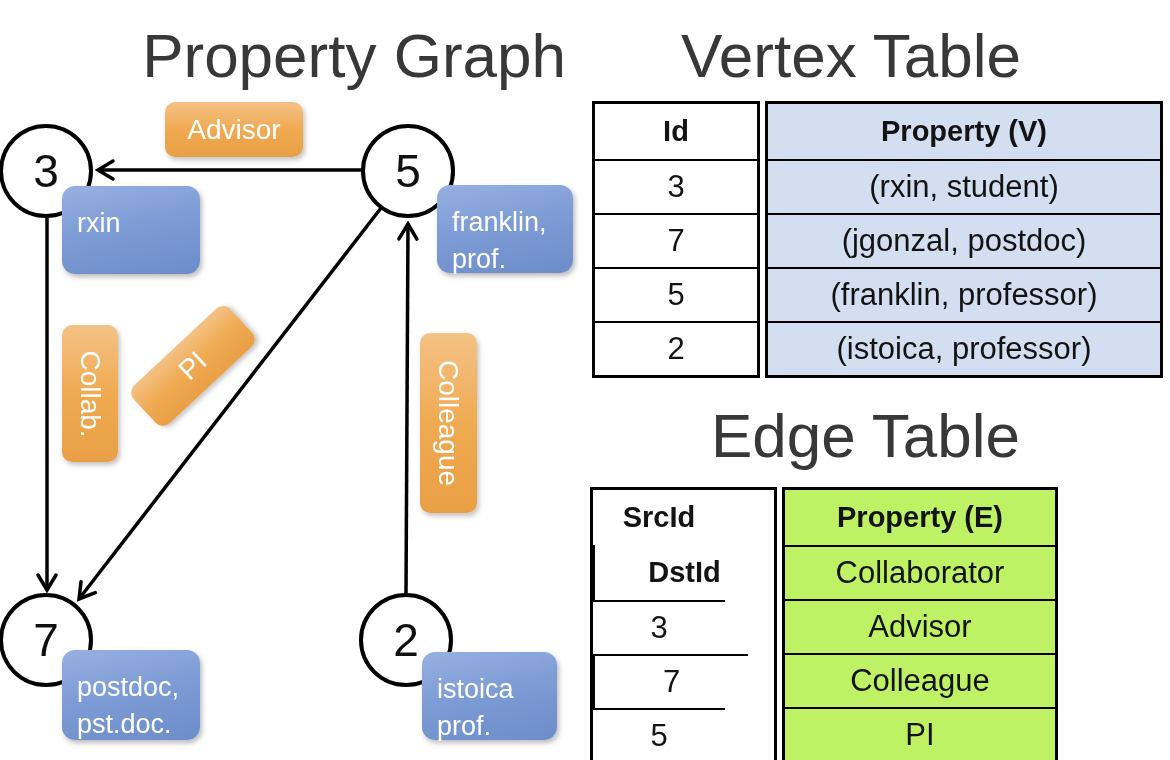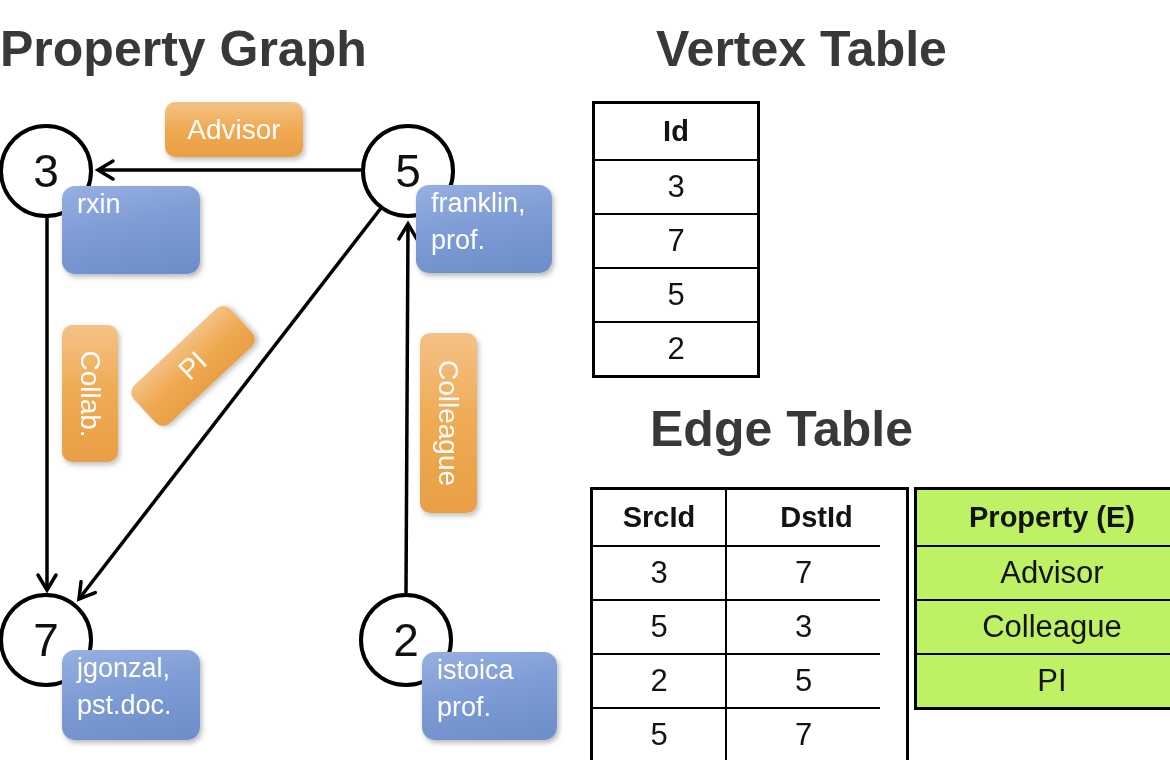--- a/index.html
+++ b/index.html
@@ -1,36 +1,36 @@
 <!DOCTYPE html>
 <html><head>
 <meta charset="utf-8">
 <style>
   html,body{margin:0;padding:0;background:#fff;}
   .canvas{position:relative;width:1170px;height:760px;overflow:hidden;background:#ffffff;
           font-family:"Liberation Sans",sans-serif;}
-  .title{position:absolute;color:#383838;font-size:50px;white-space:nowrap;text-align:left;font-weight:bold;}
+  .title{position:absolute;color:#383838;font-size:62px;white-space:nowrap;text-align:right;}
   #title-graph{left:0;width:566px;top:20px;}
   #title-vertex{left:656px;width:365px;top:20px;}
   #title-edge{left:650px;width:370px;top:400px;}
   #gsvg{position:absolute;left:0;top:0;}
   #labels{position:absolute;left:0;top:0;width:585px;height:760px;}
   .epill{position:absolute;border-radius:10px;color:#fff;display:flex;align-items:center;justify-content:center;
          font-size:28px;background:linear-gradient(180deg,#f4c286 0%,#efaa52 50%,#e99f45 100%);
          box-shadow:2px 3px 5px rgba(120,120,120,.45);}
   .vtext{transform:rotate(90deg);white-space:nowrap;}
   .nprop{position:absolute;border-radius:13px;color:#fff;font-size:27px;line-height:37px;
-         padding:0 0 0 15px;box-sizing:border-box;
+         padding:19px 0 0 15px;box-sizing:border-box;
          background:linear-gradient(168deg,#97b0e1 0%,#7e9cd5 45%,#6c8dc9 100%);
          box-shadow:2px 3px 5px rgba(120,120,120,.5);}
   .tablewrap{position:absolute;display:flex;gap:5px;align-items:flex-start;}
   #vertex-table{left:592px;top:101px;}
   #edge-table{left:590px;top:487px;}
   .stable{border:3px solid #000;box-sizing:border-box;background:#fff;}
-  .trow{display:flex;}
+  .trow{display:flex;flex-direction:column;}
   .cell{display:flex;align-items:center;justify-content:center;font-size:31px;color:#131313;
         box-sizing:border-box;height:54px;}
   .hdr{font-weight:bold;font-size:29px;height:55px;}
   .bt{border-top:2.5px solid #000;}
   .bl{border-left:2.5px solid #000;}
   .vfill{background:#d4def1;}
   .efill{background:#bef264;}
 </style>
 </head>
 <body>
@@ -68,41 +68,48 @@
       </div>
       <div class="epill" style="left: 127px; top: 340px; width: 132px; height: 52px; transform: rotate(-43deg);">
         <div>PI</div>
       </div>
       <div class="epill" style="left: 420px; top: 333px; width: 57px; height: 180px;">
         <div class="vtext">Colleague</div>
       </div>
       <div class="nprop" style="left: 62px; top: 186px; width: 138px; height: 88px;">
         <div>rxin</div>
       </div>
-      <div class="nprop" style="left: 416px; top: 185px; width: 136px; height: 88px;">
+      <div class="nprop" style="left: 437px; top: 185px; width: 136px; height: 88px;">
         <div>franklin,</div>
         <div>prof.</div>
       </div>
       <div class="nprop" style="left: 62px; top: 650px; width: 138px; height: 90px;">
-        <div>jgonzal,</div>
+        <div>postdoc,</div>
         <div>pst.doc.</div>
       </div>
       <div class="nprop" style="left: 422px; top: 652px; width: 135px; height: 88px;">
         <div>istoica</div>
         <div>prof.</div>
       </div>
     </div>
 
   <div class="tablewrap" id="vertex-table">
       <div class="stable" style="width: 168px;">
         <div class="cell hdr">Id</div>
         <div class="cell bt">3</div>
         <div class="cell bt">7</div>
         <div class="cell bt">5</div>
         <div class="cell bt">2</div>
+      </div>
+      <div class="stable" style="width: 398px;">
+        <div class="cell hdr vfill">Property (V)</div>
+        <div class="cell bt vfill">(rxin, student)</div>
+        <div class="cell bt vfill">(jgonzal, postdoc)</div>
+        <div class="cell bt vfill">(franklin, professor)</div>
+        <div class="cell bt vfill">(istoica, professor)</div>
       </div>
     </div>
   <div class="tablewrap" id="edge-table">
       <div class="stable">
         <div class="trow">
           <div class="cell hdr" style="width: 132px;">SrcId</div>
           <div class="cell hdr bl" style="width: 181px;">DstId</div>
         </div>
         <div class="trow">
           <div class="cell bt" style="width: 132px;">3</div>
@@ -116,18 +123,19 @@
           <div class="cell bt" style="width: 132px;">2</div>
           <div class="cell bt bl" style="width: 155px;">5</div>
         </div>
         <div class="trow">
           <div class="cell bt" style="width: 132px;">5</div>
           <div class="cell bt bl" style="width: 155px;">7</div>
         </div>
       </div>
       <div class="stable" style="width: 276px;">
         <div class="cell hdr efill">Property (E)</div>
+        <div class="cell bt efill">Collaborator</div>
         <div class="cell bt efill">Advisor</div>
         <div class="cell bt efill">Colleague</div>
         <div class="cell bt efill">PI</div>
       </div>
     </div>
 </div>
 
 </body></html>

